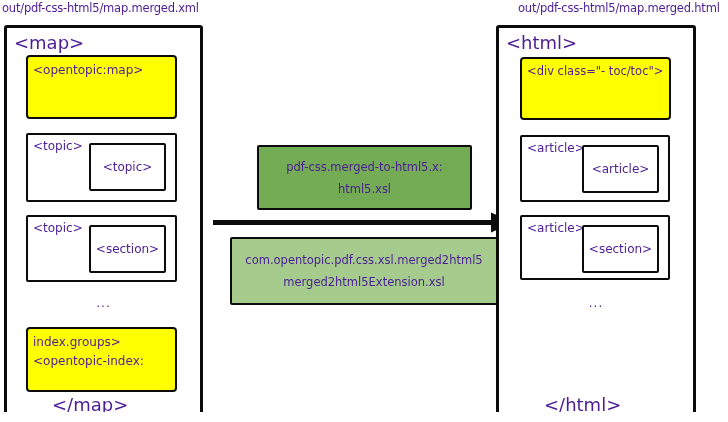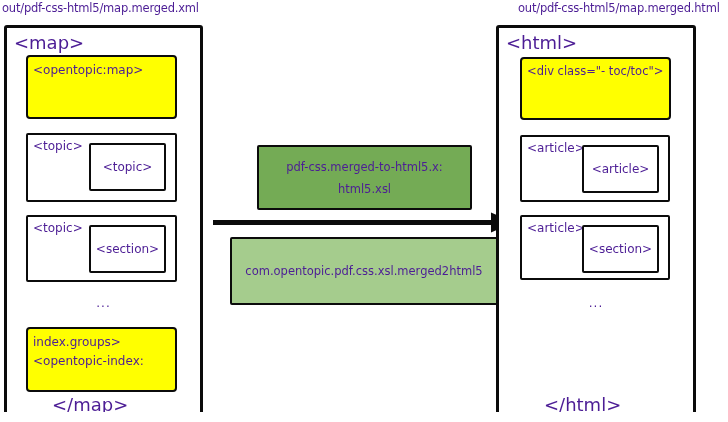--- a/index.html
+++ b/index.html
@@ -108,20 +108,21 @@
     <div>html5.xsl</div>
   </div>
 
   <svg class="arrow-svg" viewBox="0 0 304 27" xmlns="http://www.w3.org/2000/svg">
     <line x1="3" y1="13.5" x2="283" y2="13.5" stroke-width="5"></line>
     <polygon points="281,3.5 304,13.5 281,23.5"></polygon>
   </svg>
 
   <div class="gbox gbox-bottom">
     <div>com.opentopic.pdf.css.xsl.merged2html5</div>
+    <div>merged2html5Extension.xsl</div>
   </div>
 
   <div class="outer-box box-right">
     <div class="tag tag-open">&lt;html&gt;</div>
 
     <div class="ybox ybox-top">
       <span>&lt;div class="- toc/toc"&gt;</span>
     </div>
 
     <div class="wbox wbox-1">

